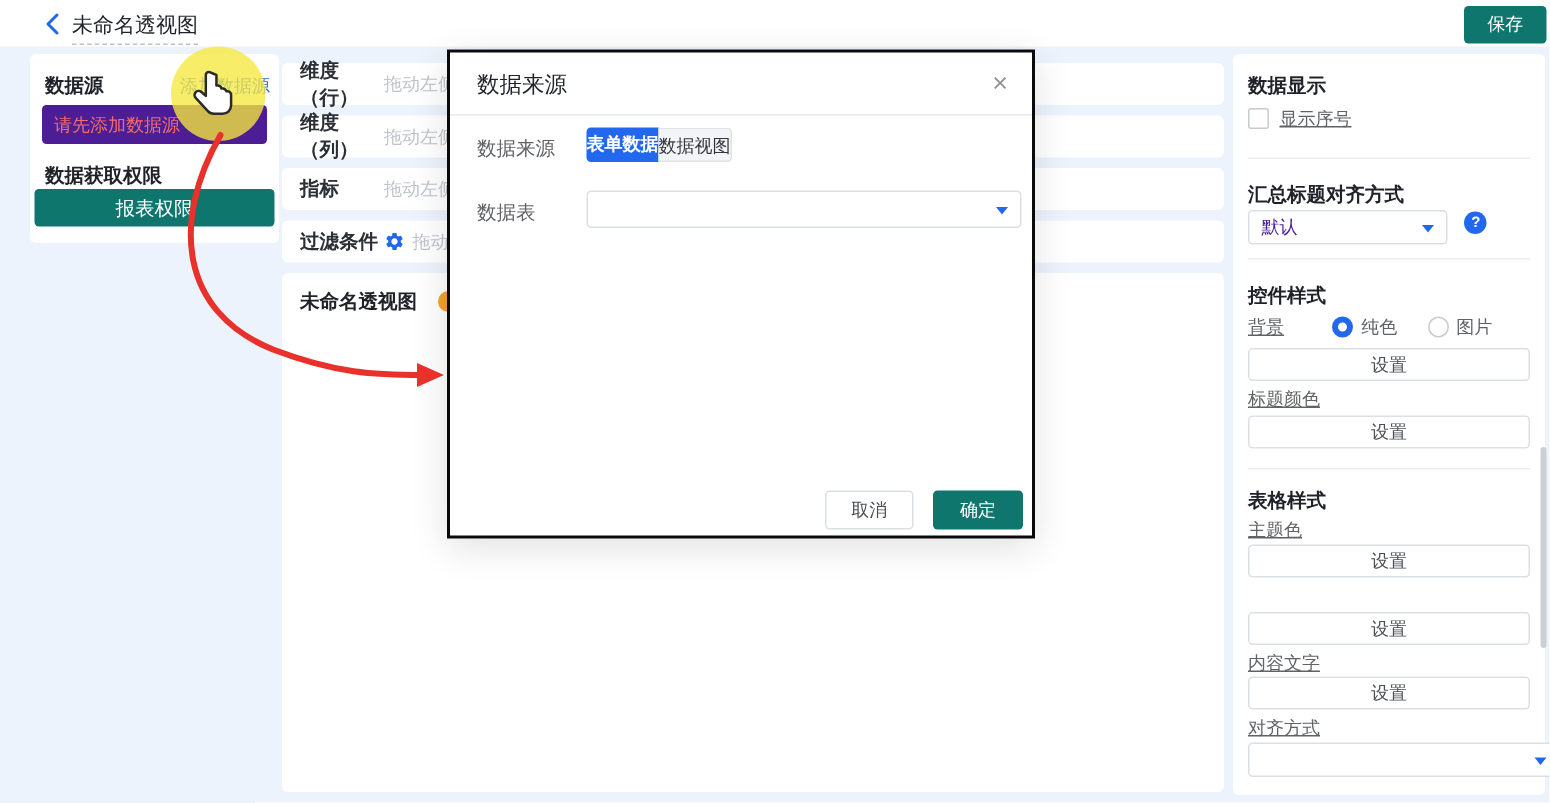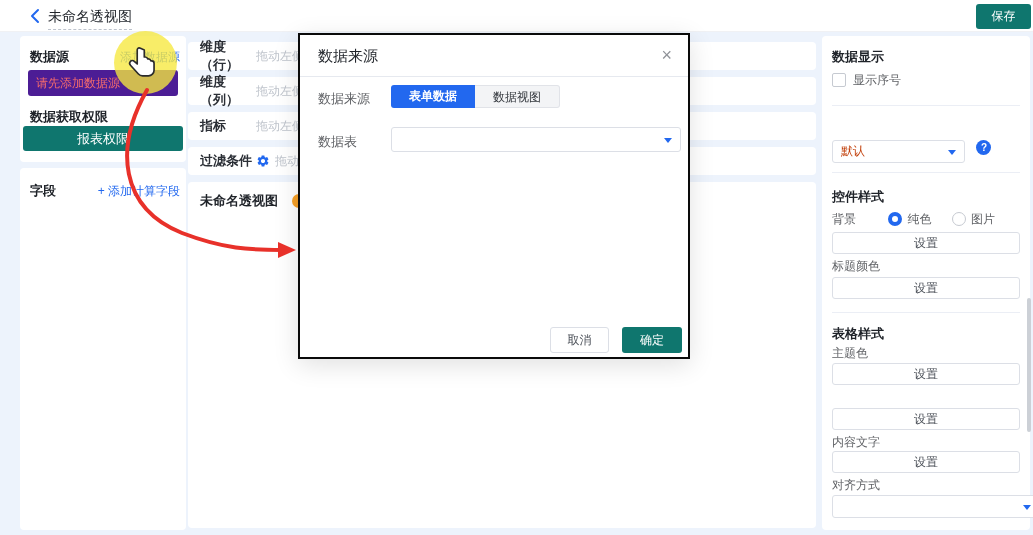--- a/index.html
+++ b/index.html
@@ -12,21 +12,21 @@
   .back { position:absolute; left:26px; top:7px; width:18px; height:18px; cursor:pointer; }
   .page-title { position:absolute; left:48px; top:8px; font-size:14px; color:#1f2329; padding-bottom:3px; border-bottom:1px dashed #bcc2cc; }
   .btn-primary { background:#0f766e; color:#fff; border:none; border-radius:3px; font-size:12px; font-family:inherit; cursor:pointer; }
   .save-btn { position:absolute; left:976px; top:4px; width:55px; height:25px; }
 
   
   .content-bg { position:absolute; left:0; top:32px; width:1033px; height:503px; background:#edf3fc; z-index:1; }
   .card { position:absolute; background:#fff; border-radius:4px; z-index:2; }
 
   .h-bold { font-size:13px; font-weight:bold; color:#1f2329; }
-  .lbl { font-size:12px; color:#606266; }
+  .lbl { font-size:12px; color:#606266;text-decoration:underline; }
   .link { font-size:12px; color:#2268ef; cursor:pointer; }
   .placeholder { font-size:12px; color:#bfc4cc; }
 
   
   .ds-card { left:20px; top:36px; width:166px; height:126px; }
   .ds-head { position:absolute; left:10px; top:12px; }
   .ds-add { position:absolute; right:6px; top:13px; }
   .ds-warn { position:absolute; left:8px; top:34px; width:150px; height:26px; background:#4c1d95; border-radius:3px; line-height:26px; padding-left:8px; font-size:12px; color:#f56c6c; }
   .perm-head { position:absolute; left:10px; top:72px; }
   .perm-btn { position:absolute; left:3px; top:90px; width:160px; height:25px; font-size:13px; }
@@ -45,37 +45,37 @@
   .big-head { position:absolute; left:12px; top:10px; display:flex; align-items:center; }
   .warn-ic { display:inline-flex; width:14px; height:14px; border-radius:50%; background:#f7a128; color:#fff; font-size:10px; font-weight:bold; align-items:center; justify-content:center; margin-left:14px; }
   .warn-txt { font-size:12px; color:#f7a128; margin-left:4px; }
   .drop-hint { position:absolute; left:0; top:182px; width:100%; text-align:center; font-size:12px; color:#9aa0a8; }
 
   
   .right-card { left:822px; top:36px; width:208px; height:494px; }
   .rc { position:absolute; left:10px; right:10px; }
   .divider { border-top:1px solid #ebeef5; height:0; }
   .checkbox { display:inline-block; width:14px; height:14px; border:1px solid #c6cad1; border-radius:2px; background:#fff; vertical-align:-3px; margin-right:7px; cursor:pointer; }
-  .select-box { position:relative; height:23px; border:1px solid #dcdfe6; border-radius:3px; background:#fff; font-size:12px; color:#c2410c; line-height:21px; padding-left:8px; cursor:pointer; }
+  .select-box { position:relative; height:23px; border:1px solid #dcdfe6; border-radius:3px; background:#fff; font-size:12px; color:#4c1d95; line-height:21px; padding-left:8px; cursor:pointer; }
   .caret { position:absolute; right:8px; top:9px; width:0; height:0; border-left:4px solid transparent; border-right:4px solid transparent; border-top:5px solid #2268ef; }
   .help-ic { display:inline-flex; width:15px; height:15px; border-radius:50%; background:#2268ef; color:#fff; font-size:10px; font-weight:bold; align-items:center; justify-content:center; cursor:pointer; }
   .radio { display:inline-block; width:14px; height:14px; border-radius:50%; background:#fff; vertical-align:-3px; margin-right:5px; cursor:pointer; }
   .radio.on { border:4px solid #2268ef; }
   .radio.off { border:1px solid #c6cad1; }
   .radio-lbl { font-size:12px; color:#606266; margin-right:16px; }
   .set-btn { position:absolute; left:10px; right:10px; height:22px; background:#fff; border:1px solid #dcdfe6; border-radius:3px; font-size:12px; color:#4a4f57; font-family:inherit; cursor:pointer; }
 
   
   .modal { position:absolute; left:298px; top:33px; width:392px; height:326px; background:#fff; border:2px solid #0a0a0a; box-shadow:0 6px 24px rgba(0,0,0,.12); z-index:10; }
   .m-head { position:relative; height:42px; border-bottom:1px solid #e6e9ef; }
   .m-title { position:absolute; left:18px; top:12px; font-size:15px; color:#1f2329; }
   .m-close { position:absolute; right:16px; top:10px; font-size:18px; color:#909399; cursor:pointer; line-height:20px; }
   .m-lbl { position:absolute; left:18px; font-size:13px; color:#606266; }
   .tab-group { position:absolute; left:91px; top:50px; display:flex; cursor:pointer; }
-  .tab { height:23px; line-height:23px; padding:0 18px; font-size:12px; }
+  .tab { height:23px; line-height:23px; padding:0 0; font-size:12px; }
   .tab.active { background:#2268ef; color:#fff; border-radius:3px 0 0 3px; font-weight:bold; }
   .tab.inactive { background:#f3f4f6; color:#33373d; border:1px solid #e1e3e8; border-left:none; border-radius:0 3px 3px 0; }
   .m-select { position:absolute; left:91px; top:92px; width:290px; height:25px; }
   .m-select .caret { top:10px; }
   .m-footer-btn { position:absolute; height:26px; border-radius:3px; font-size:12px; font-family:inherit; cursor:pointer; }
   .cancel-btn { left:250px; top:292px; width:59px; background:#fff; border:1px solid #dcdfe6; color:#4a4f57; }
   .ok-btn { left:322px; top:292px; width:60px; border:none; }
 
   
   .hl-circle { position:absolute; left:114px; top:31px; width:63px; height:63px; border-radius:50%; background:rgba(246,232,62,0.78); z-index:29; pointer-events:none; }
@@ -99,24 +99,20 @@
   </div>
 
   <div class="card ds-card">
     <span class="ds-head h-bold">数据源</span>
     <span class="ds-add link">添加数据源</span>
     <div class="ds-warn">请先添加数据源</div>
     <span class="perm-head h-bold">数据获取权限</span>
     <button class="btn-primary perm-btn">报表权限</button>
   </div>
 
-  <div class="card field-card">
-    <span class="field-head h-bold">字段</span>
-    <span class="calc-link link">+ 添加计算字段</span>
-  </div>
 
   <div class="card mid-row r1">
     <span class="rlabel">维度（行）</span>
     <span class="placeholder ph">拖动左侧字段至此</span>
   </div>
   <div class="card mid-row r2">
     <span class="rlabel">维度（列）</span>
     <span class="placeholder ph">拖动左侧字段至此</span>
   </div>
   <div class="card mid-row r3">
@@ -138,20 +134,21 @@
       <span class="warn-txt">编辑</span>
     </div>
   </div>
 
   <div class="card right-card">
     <div class="rc h-bold" style="top:12px;">数据显示</div>
     <div class="rc" style="top:34px;">
       <span class="checkbox"></span><span class="lbl">显示序号</span>
     </div>
     <div class="rc divider" style="top:69px;"></div>
+    <div class="rc h-bold" style="top:85px;">汇总标题对齐方式</div>
     <div class="rc" style="top:104px;">
       <div class="select-box" style="width:133px; display:inline-block;"><span>默认</span><span class="caret"></span></div>
       <span class="help-ic" style="margin-left:7px; vertical-align:4px;">?</span>
     </div>
     <div class="rc divider" style="top:136px;"></div>
     <div class="rc h-bold" style="top:152px;">控件样式</div>
     <div class="rc" style="top:173px;">
       <span class="lbl" style="margin-right:28px;">背景</span>
       <span class="radio on"></span><span class="radio-lbl">纯色</span>
       <span class="radio off"></span><span class="radio-lbl">图片</span>

